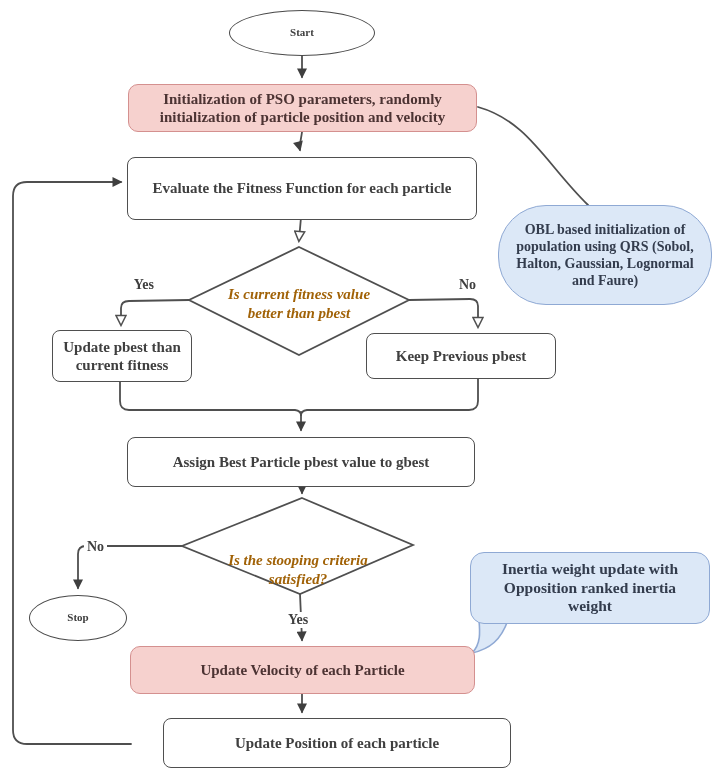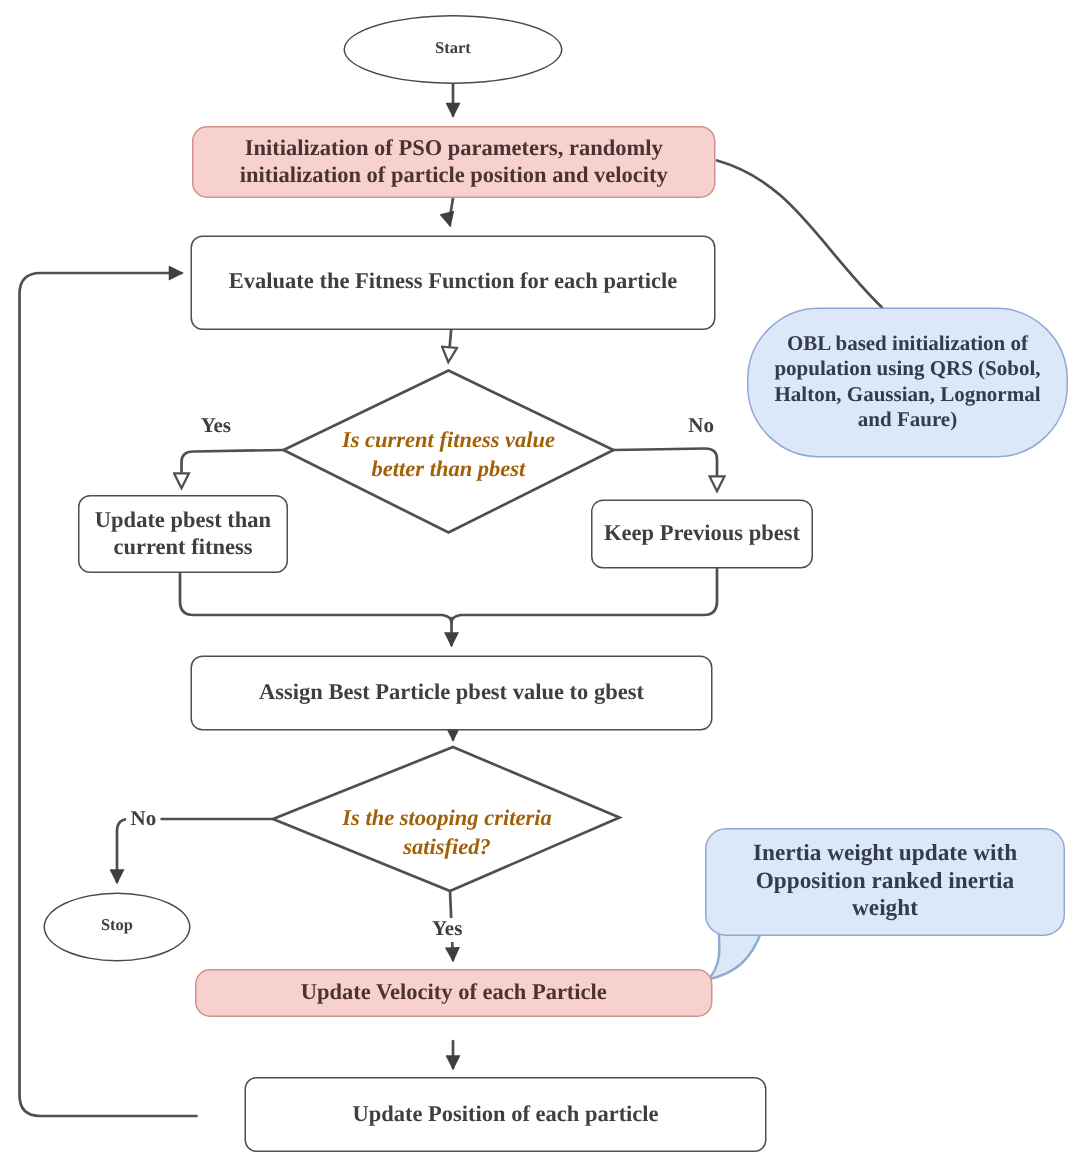--- a/index.html
+++ b/index.html
@@ -19,29 +19,29 @@
   .callout{background:#dce8f7;border:1.7px solid #8fa9d4;font-size:14px;color:#333c4d;}
   .diamond-text{position:absolute;z-index:3;text-align:center;font-weight:bold;white-space:pre-line;
     font-size:15px;line-height:1.25;color:#a16207;font-style:italic;}
   .edge-label{position:absolute;z-index:3;font-weight:bold;font-size:14px;color:#3f3f3f;text-align:right;}
   .edge-label.on-line{background:#ffffff;padding:0 3px;}
   
   .n-start{left:229px;top:10px;width:146px;height:46px;}
   .n-init{left:128px;top:84px;width:349px;height:48px;}
   .n-eval{left:127px;top:157px;width:350px;height:63px;}
   .n-upbest{left:52px;top:330px;width:140px;height:52px;}
-  .n-kpbest{left:394px;top:333px;width:148px;height:46px;}
+  .n-kpbest{left:366px;top:333px;width:190px;height:46px;}
   .n-assign{left:127px;top:437px;width:348px;height:50px;}
   .n-stop{left:29px;top:595px;width:98px;height:46px;}
-  .n-vel{left:130px;top:646px;width:345px;height:32px;}
+  .n-vel{left:130px;top:646px;width:345px;height:48px;}
   .n-pos{left:131px;top:718px;width:348px;height:50px;margin-left:32px;}
   .n-obl{left:498px;top:205px;width:214px;height:100px;border-radius:48px;padding:4px 8px;}
   .n-inertia{left:470px;top:552px;width:240px;height:72px;border-radius:14px;font-size:15.5px;padding:2px 6px;}
   .t-d1{left:204px;top:285px;width:190px;}
-  .t-d2{left:203px;top:537px;width:190px;}
+  .t-d2{left:203px;top:551px;width:190px;}
   .l-yes1{left:118px;top:277px;width:36px;}
   .l-no1{left:444px;top:277px;width:32px;}
   .l-no2{left:84px;top:539px;}
   .l-yes2{left:285px;top:612px;}
 </style>
 </head>
 <body>
 
 <div class="canvas">
 

